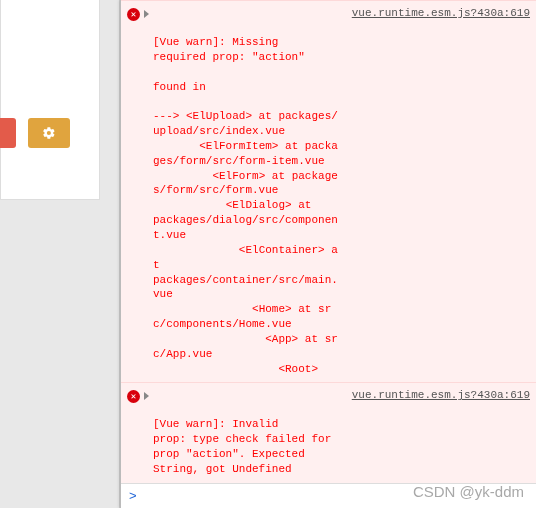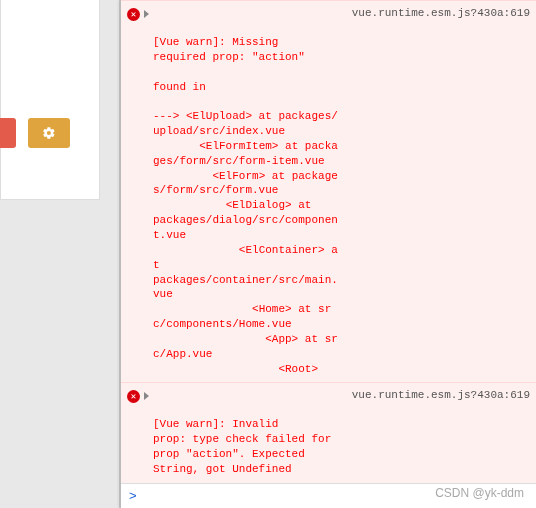--- a/index.html
+++ b/index.html
@@ -98,41 +98,42 @@
 .msg-text {
   white-space: pre-wrap;
   word-break: break-all;
   flex: 1;
   line-height: 1.35;
   padding-right: 4px;
   margin-top: 28px;
 }
 .src-link {
   color: #545454;
+  text-decoration: underline;
   white-space: nowrap;
   margin-left: 6px;
   flex-shrink: 0;
 }
 .prompt-row {
   border-top: 1px solid #ddd;
   padding: 4px 8px;
   color: #2367d8;
   font-size: 13px;
   background: #fff;
 }
 .prompt-row .chev {
   font-family: sans-serif;
 }
 .watermark {
   position: absolute;
   right: 12px;
   bottom: 8px;
   color: rgba(110,110,110,0.6);
   font-family: Arial, sans-serif;
-  font-size: 12px;
+  font-size: 15px;
   pointer-events: none;
 }
 </style>
 </head>
 <body>
 
 <div class="bg-panel"></div>
 <div class="bg-card"></div>
 <div class="bg-button1"></div>
 <div class="bg-button2">

